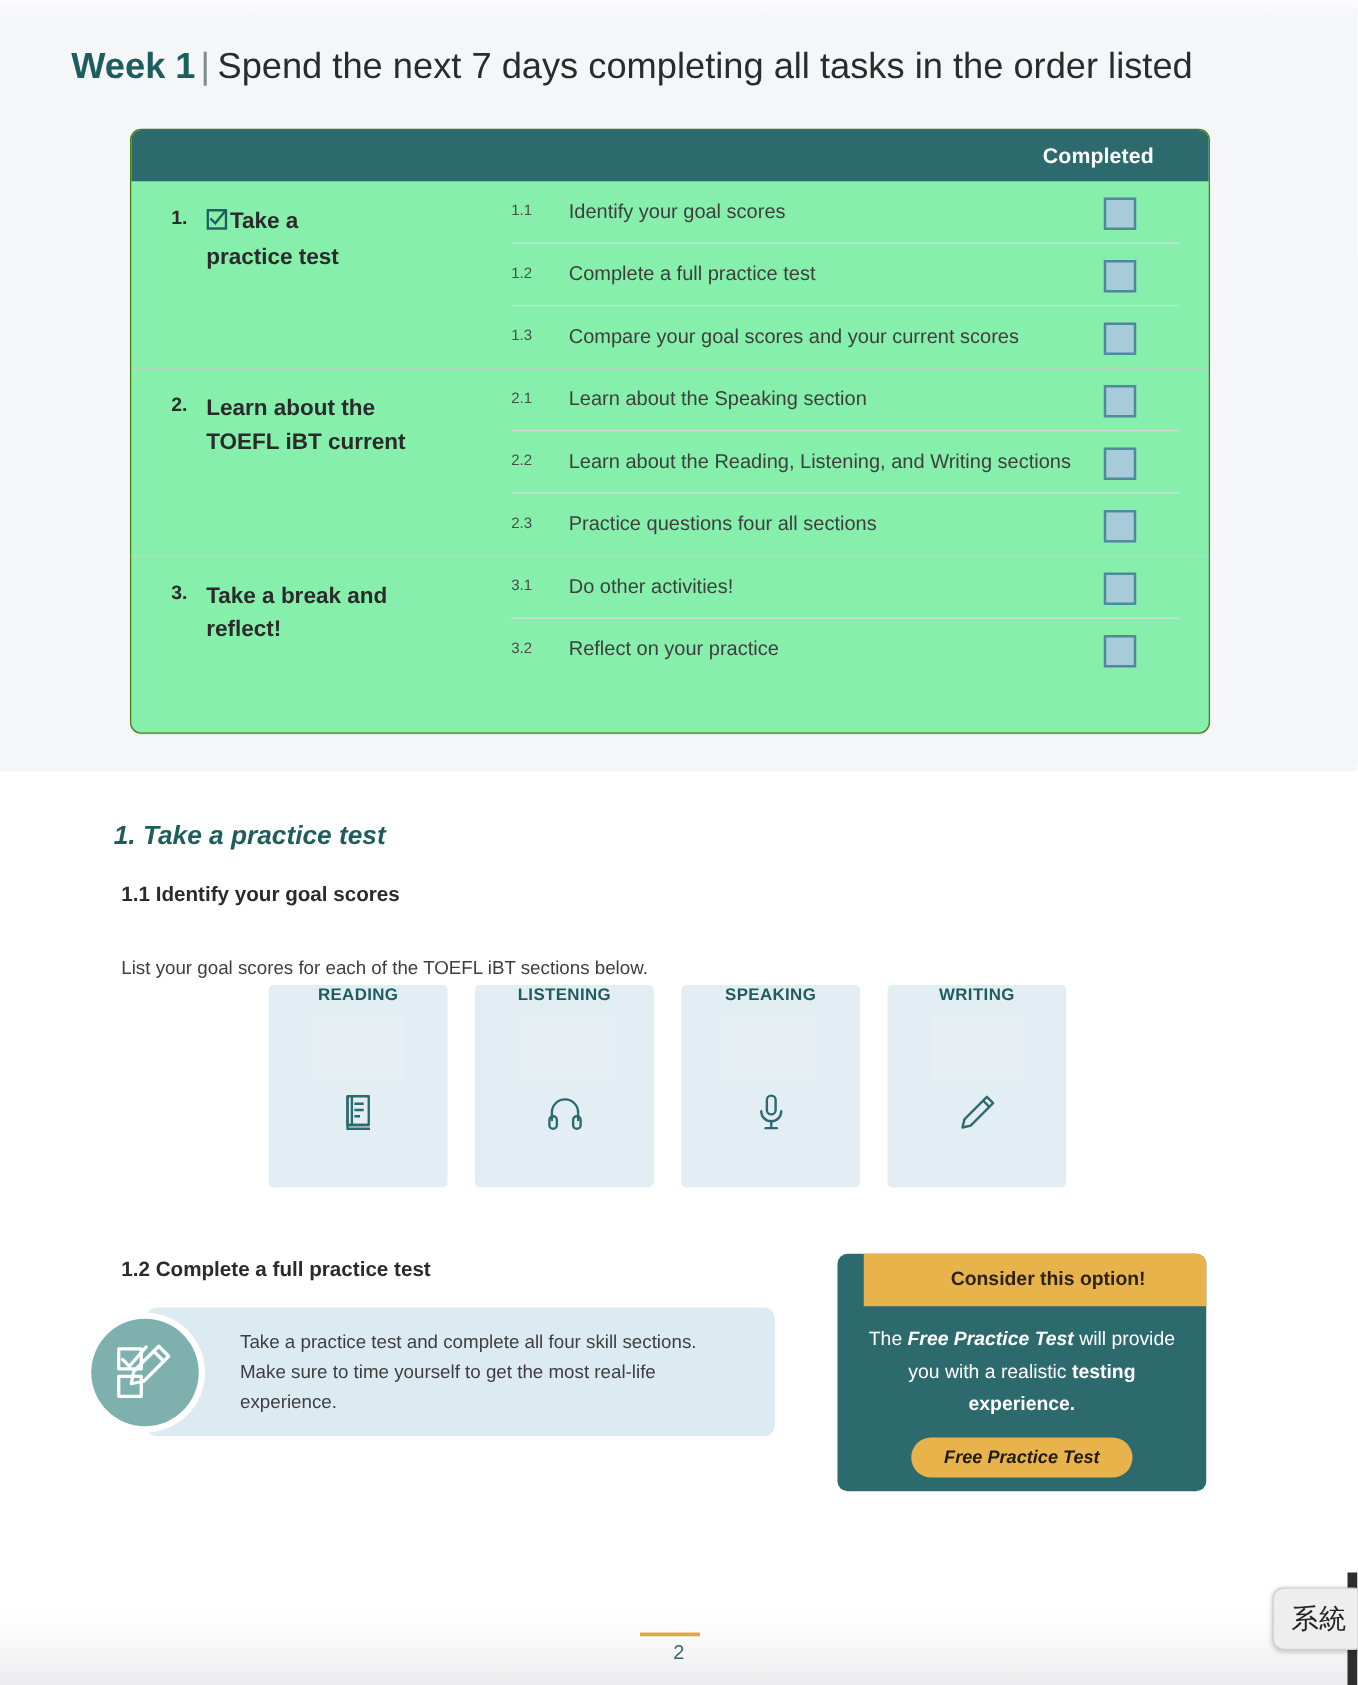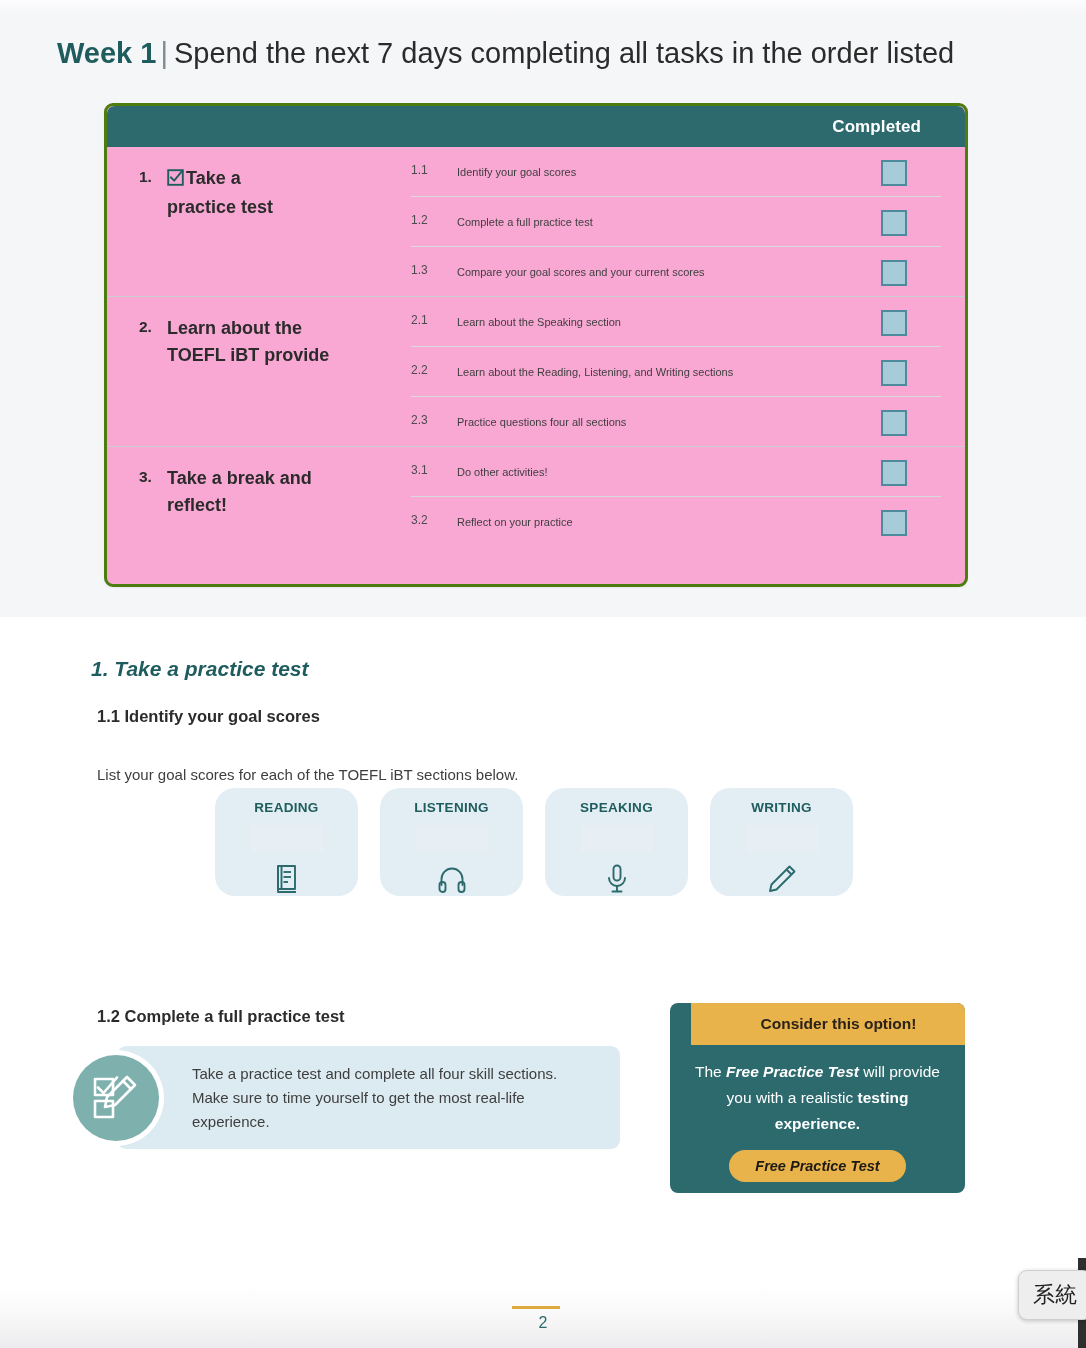--- a/index.html
+++ b/index.html
@@ -27,22 +27,22 @@
   .page-title {
     position:absolute; left:57px; top:30px; width:990px;
     font-size:29px; line-height:46px; color:#2b2b2b; white-space:nowrap;
   }
   .page-title .wk { color:#1f5c5e; font-weight:bold;margin-top:24px; }
   .page-title .bar { color:#7b8a8c; font-weight:300; padding:0 6px 0 4px; }
 
   
   .checklist-card {
     position:absolute; left:104px; top:103px; width:864px; height:484px;
-    background:#f9a8d4;
-    border:3px solid #4d7c0f;
+    background:#86efac;
+    border:1px solid #4d7c0f;
     border-radius:9px;
     box-shadow:0 1px 2px rgba(0,0,0,.06);
     overflow:hidden;
   }
   .cl-head {
     height:41px; background:#2c6a6d;
     border-radius:8px 8px 0 0;
     display:flex; align-items:center; justify-content:flex-end;
     padding-right:44px;
   }
@@ -71,21 +71,21 @@
   .grp-right { flex:1; }
 
   .sub {
     display:flex; align-items:flex-start;
     min-height:42px; padding:11px 0 10px 0;
   }
   .sub + .sub { border-top:1px solid #d7dadd; }
   .sub-num {
     width:46px; flex:none; font-size:12px; color:#4b4b4b; line-height:24px;
   }
-  .sub-text { flex:1; font-size:11px; color:#3e3e3e; line-height:28px; padding-right:16px; }
+  .sub-text { flex:1; font-size:16px; color:#3e3e3e; line-height:28px; padding-right:16px; }
   .sub-box { width:60px; flex:none; display:flex; justify-content:flex-start; padding-top:2px; }
   .cbox {
     width:26px; height:26px;
     background:#a8cbda; border:2px solid #4d8a9c;
   }
 
   
   .sec-h1 {
     position:absolute; left:91px; top:657px;
     font-size:21px; font-weight:bold; color:#1f5c5e;font-style:italic;
@@ -98,24 +98,23 @@
     position:absolute; left:97px; top:766px;
     font-size:15px; color:#3e3e3e;
   }
 
   
   .score-row {
     position:absolute; left:215px; top:788px; width:645px; height:145px;
     display:flex; gap:22px;
   }
   .score-card {
-    width:143px; height:108px;
-    background:#e2eef4; border-radius:20px;
+    width:143px; height:162px;
+    background:#e2eef4; border-radius:4px;
     display:flex; flex-direction:column; align-items:center;
-    padding-top:12px;
   }
   .score-label {
     font-size:13.5px; font-weight:bold; color:#1f5c5e; letter-spacing:.3px;
   }
   .score-input {
     margin-top:10px; width:72px; height:50px;
     background:#e7eff5; border:none;
     outline:none; text-align:center;
     font-family:"Liberation Sans", sans-serif; font-size:17px; color:#1f5c5e;
     border-radius:2px;
@@ -256,21 +255,21 @@
           </div>
         </div>
       </div>
     </div>
 
     <div class="grp">
       <div class="grp-left">
         <div class="grp-num">2.</div>
         <div class="grp-title">
           <span>Learn about the</span><br>
-          <span>TOEFL iBT provide</span>
+          <span>TOEFL iBT current</span>
         </div>
       </div>
       <div class="grp-right">
         <div class="sub">
           <div class="sub-num">2.1</div>
           <div class="sub-text">Learn about the Speaking section</div>
           <div class="sub-box">
             <div class="cbox"></div>
           </div>
         </div>

